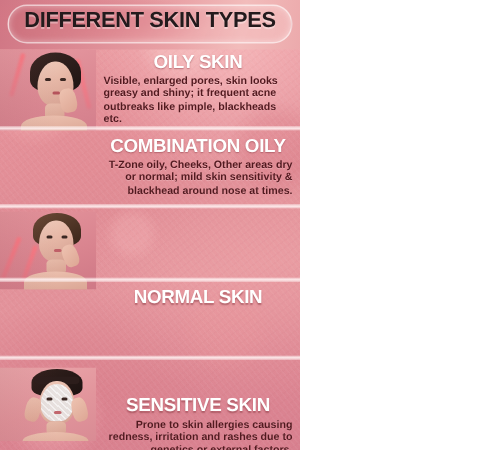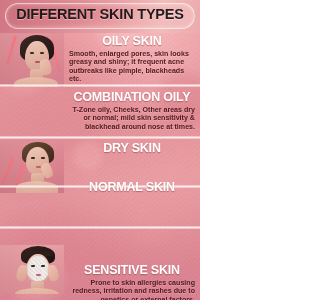--- a/index.html
+++ b/index.html
@@ -250,21 +250,21 @@
           <div class="eye" style="left:40px;top:19px;"></div>
           <div class="lip" style="left:35px;top:28px;"></div>
           <div class="neck" style="left:30px;top:36px;width:13px;height:10px;"></div>
           <div class="shoulder" style="left:14px;top:44px;width:44px;height:14px;"></div>
           <div class="hand" style="left:40px;top:26px;width:11px;height:16px;transform:rotate(-12deg);"></div>
           <div class="photo-shade"></div>
         </div>
       </div>
       <div class="textcol" style="top:2px;">
         <div class="sec-heading">OILY SKIN</div>
-        <div class="sec-body">Smooth, enlarged pores, skin looks greasy and shiny; it frequent acne outbreaks like pimple, blackheads etc.</div>
+        <div class="sec-body">Visible, enlarged pores, skin looks greasy and shiny; it frequent acne outbreaks like pimple, blackheads etc.</div>
       </div>
       <div class="divider" style="top:51px;"></div>
     </div>
 
     <div class="section" style="top:54px;height:52px;">
       <div class="photo" style="top:54px;height:52px;">
         <div class="photo-inner">
           <div class="ph-bg" style="background:linear-gradient(160deg,#e5959d 0%,#d9848f 60%,#cf7886 100%);"></div>
           <div class="streak" style="left:6px;top:16px;height:30px;transform:rotate(22deg);"></div>
           <div class="streak" style="left:18px;top:22px;height:26px;transform:rotate(20deg);"></div>
@@ -298,26 +298,25 @@
           <div class="eye" style="left:41px;top:20px;"></div>
           <div class="lip" style="left:36px;top:29px;background:#c2666d;"></div>
           <div class="neck" style="left:31px;top:36px;width:13px;height:8px;"></div>
           <div class="shoulder" style="left:15px;top:43px;width:44px;height:12px;"></div>
           <div class="hand" style="left:17px;top:20px;width:10px;height:16px;transform:rotate(14deg);"></div>
           <div class="hand" style="left:48px;top:20px;width:10px;height:16px;transform:rotate(-14deg);"></div>
           <div class="photo-shade"></div>
         </div>
       </div>
       <div class="textcol" style="top:3px;">
-        <div class="sec-heading">DRY SKIN</div>
       </div>
       <div class="divider" style="top:46px;"></div>
     </div>
 
-    <div class="section" style="top:144px;height:40px;">
+    <div class="section" style="top:155px;height:40px;">
 
       <div class="textcol" style="top:4px;">
         <div class="sec-heading">NORMAL SKIN</div>
       </div>
       <div class="divider" style="top:49px;"></div>
     </div>
 
     <div class="section" style="top:207px;height:60px;">
 
       <div class="textcol" style="top:24px;">

